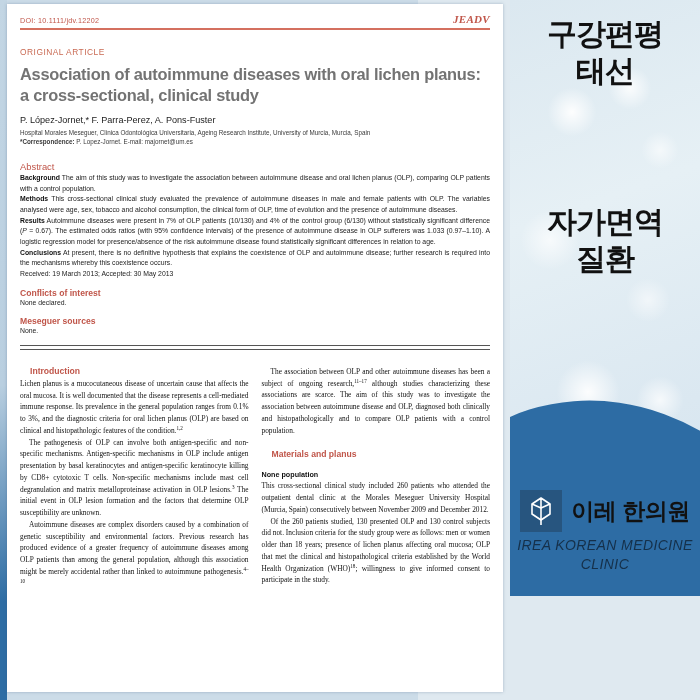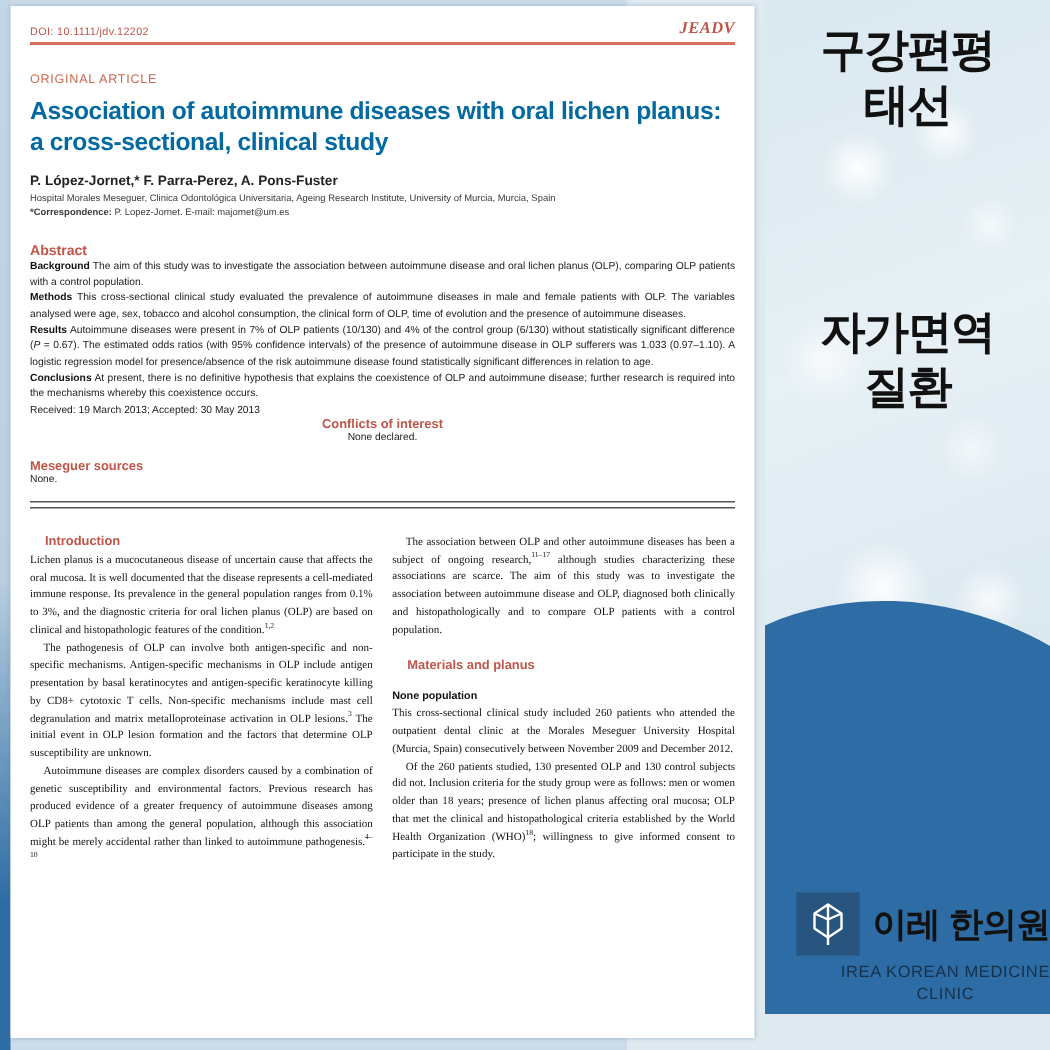--- a/index.html
+++ b/index.html
@@ -29,41 +29,41 @@
   
   .hdr-row{display:flex;justify-content:space-between;align-items:flex-end;}
   .doi{font-size:7.2px;color:#c0564a;letter-spacing:.25px;}
   .jeadv{font-family:"Liberation Serif",serif;font-style:italic;font-weight:bold;
          font-size:11px;color:#c0564a;letter-spacing:.3px;}
   .hdr-rule{height:2px;background:#d4705f;margin-top:3px;}
 
   .kicker{margin-top:17px;font-size:8.4px;color:#c96a53;letter-spacing:.5px;}
   h1.title{
     margin:7px 0 0 0;font-size:16.4px;line-height:1.28;font-weight:bold;
-    color:#0369a1;letter-spacing:-.25px;
-  }
-  .authors{margin-top:9px;font-size:9.1px;font-weight:bold;color:#222;}
+    color:#737373;letter-spacing:-.25px;
+  }
+  .authors{margin-top:9px;font-size:9.1px;font-weight:normal;color:#222;}
   .affil{margin-top:3px;font-size:6.3px;color:#3a3a3a;line-height:1.5;}
   .corr{font-size:6.3px;color:#3a3a3a;line-height:1.5;}
   .corr b{font-weight:bold;}
 
   
   .abs-wrap{margin-top:14px;}
-  .abs-h{font-size:9.4px;font-weight:bold;color:#c0564a;margin-bottom:1px;}
+  .abs-h{font-size:9.4px;font-weight:normal;color:#c0564a;margin-bottom:1px;}
   .abs-p{
     font-size:6.85px;line-height:1.56;color:#1b1b1b;text-align:justify;
     margin:0;
   }
   .abs-p b{font-weight:bold;color:#111;}
   .abs-p i{font-style:italic;}
   .recd{font-size:6.85px;color:#1b1b1b;margin-top:1px;}
 
   .sec-h{font-size:8.6px;font-weight:bold;color:#c0564a;margin:0 0 1px 0;}
   .sec-p{font-size:6.85px;color:#1b1b1b;margin:0;}
-  .gap-a{text-align:center;}
+  .gap-a{margin-top:11px;}
   .gap-b{margin-top:10px;}
 
   .dbl-rule{margin-top:11px;height:3px;border-top:1px solid #555;border-bottom:1px solid #555;background:#fff;}
 
   
   .cols{margin-top:16px;display:flex;gap:13px;}
   .col{width:calc(50% - 6.5px);}
   .col-h{
     font-family:"Liberation Sans",sans-serif;
     font-size:8.6px;font-weight:bold;color:#c0564a;margin:0 0 2px 0;padding-left:10px;
@@ -74,21 +74,21 @@
     font-family:"Liberation Serif",serif;
     font-size:7.35px;line-height:1.60;color:#111;text-align:justify;
     margin:0;
     -webkit-hyphens:auto;hyphens:auto;
   }
   .body-p.ind{text-indent:9px;}
   sup{font-size:5.1px;vertical-align:super;line-height:0;}
 
   
   .promo{
-    position:absolute;left:510px;top:0;width:190px;height:676px;overflow:hidden;
+    position:absolute;left:510px;top:0;width:190px;height:596px;overflow:hidden;
     background:#dce9f1;
   }
   .bokeh{position:absolute;inset:0;
     background:
       radial-gradient(circle 34px at 62px 112px, rgba(255,255,255,.95), rgba(255,255,255,0) 72%),
       radial-gradient(circle 30px at 120px 88px, rgba(255,255,255,.85), rgba(255,255,255,0) 72%),
       radial-gradient(circle 26px at 150px 150px, rgba(255,255,255,.6), rgba(255,255,255,0) 72%),
       radial-gradient(circle 40px at 40px 240px, rgba(255,255,255,.7), rgba(255,255,255,0) 74%),
       radial-gradient(circle 30px at 138px 300px, rgba(255,255,255,.55), rgba(255,255,255,0) 74%),
       radial-gradient(circle 44px at 78px 392px, rgba(255,255,255,.92), rgba(255,255,255,0) 72%),
@@ -101,30 +101,30 @@
     position:absolute;left:-120px;top:396px;width:460px;height:620px;
     background:#2d6ca4;border-radius:50% 50% 0 0 / 58% 42% 0 0;
     transform:rotate(-17deg);
   }
   .promo-txt{position:absolute;left:0;right:0;text-align:center;color:#111;
     font-weight:bold;font-size:30px;line-height:1.22;letter-spacing:-1px;}
   .promo-txt.t1{top:16px;}
   .promo-txt.t2{top:204px;}
 
   .logo{
-    position:absolute;left:0;right:0;bottom:5px;
-    display:flex;flex-direction:column;align-items:flex-end;
+    position:absolute;left:0;right:0;bottom:22px;
+    display:flex;flex-direction:column;align-items:center;
   }
   .logo-row{display:flex;align-items:center;gap:9px;}
   .logo-mark{
     width:42px;height:42px;background:#27557f;display:flex;
     align-items:center;justify-content:center;flex:0 0 auto;
   }
   .logo-name{font-size:23px;font-weight:bold;color:#111;letter-spacing:-.5px;line-height:1;}
-  .logo-sub{font-size:11px;color:#15304a;letter-spacing:.4px;margin-top:4px;text-align:center;line-height:1.35;}
+  .logo-sub{font-size:14px;color:#15304a;letter-spacing:.4px;margin-top:4px;text-align:center;line-height:1.35;font-style:italic;}
 </style>
 </head>
 <body>
 
 <div class="screen">
 
   <div class="paper-area">
     <div class="blue-edge"></div>
 
     <div class="paper">

